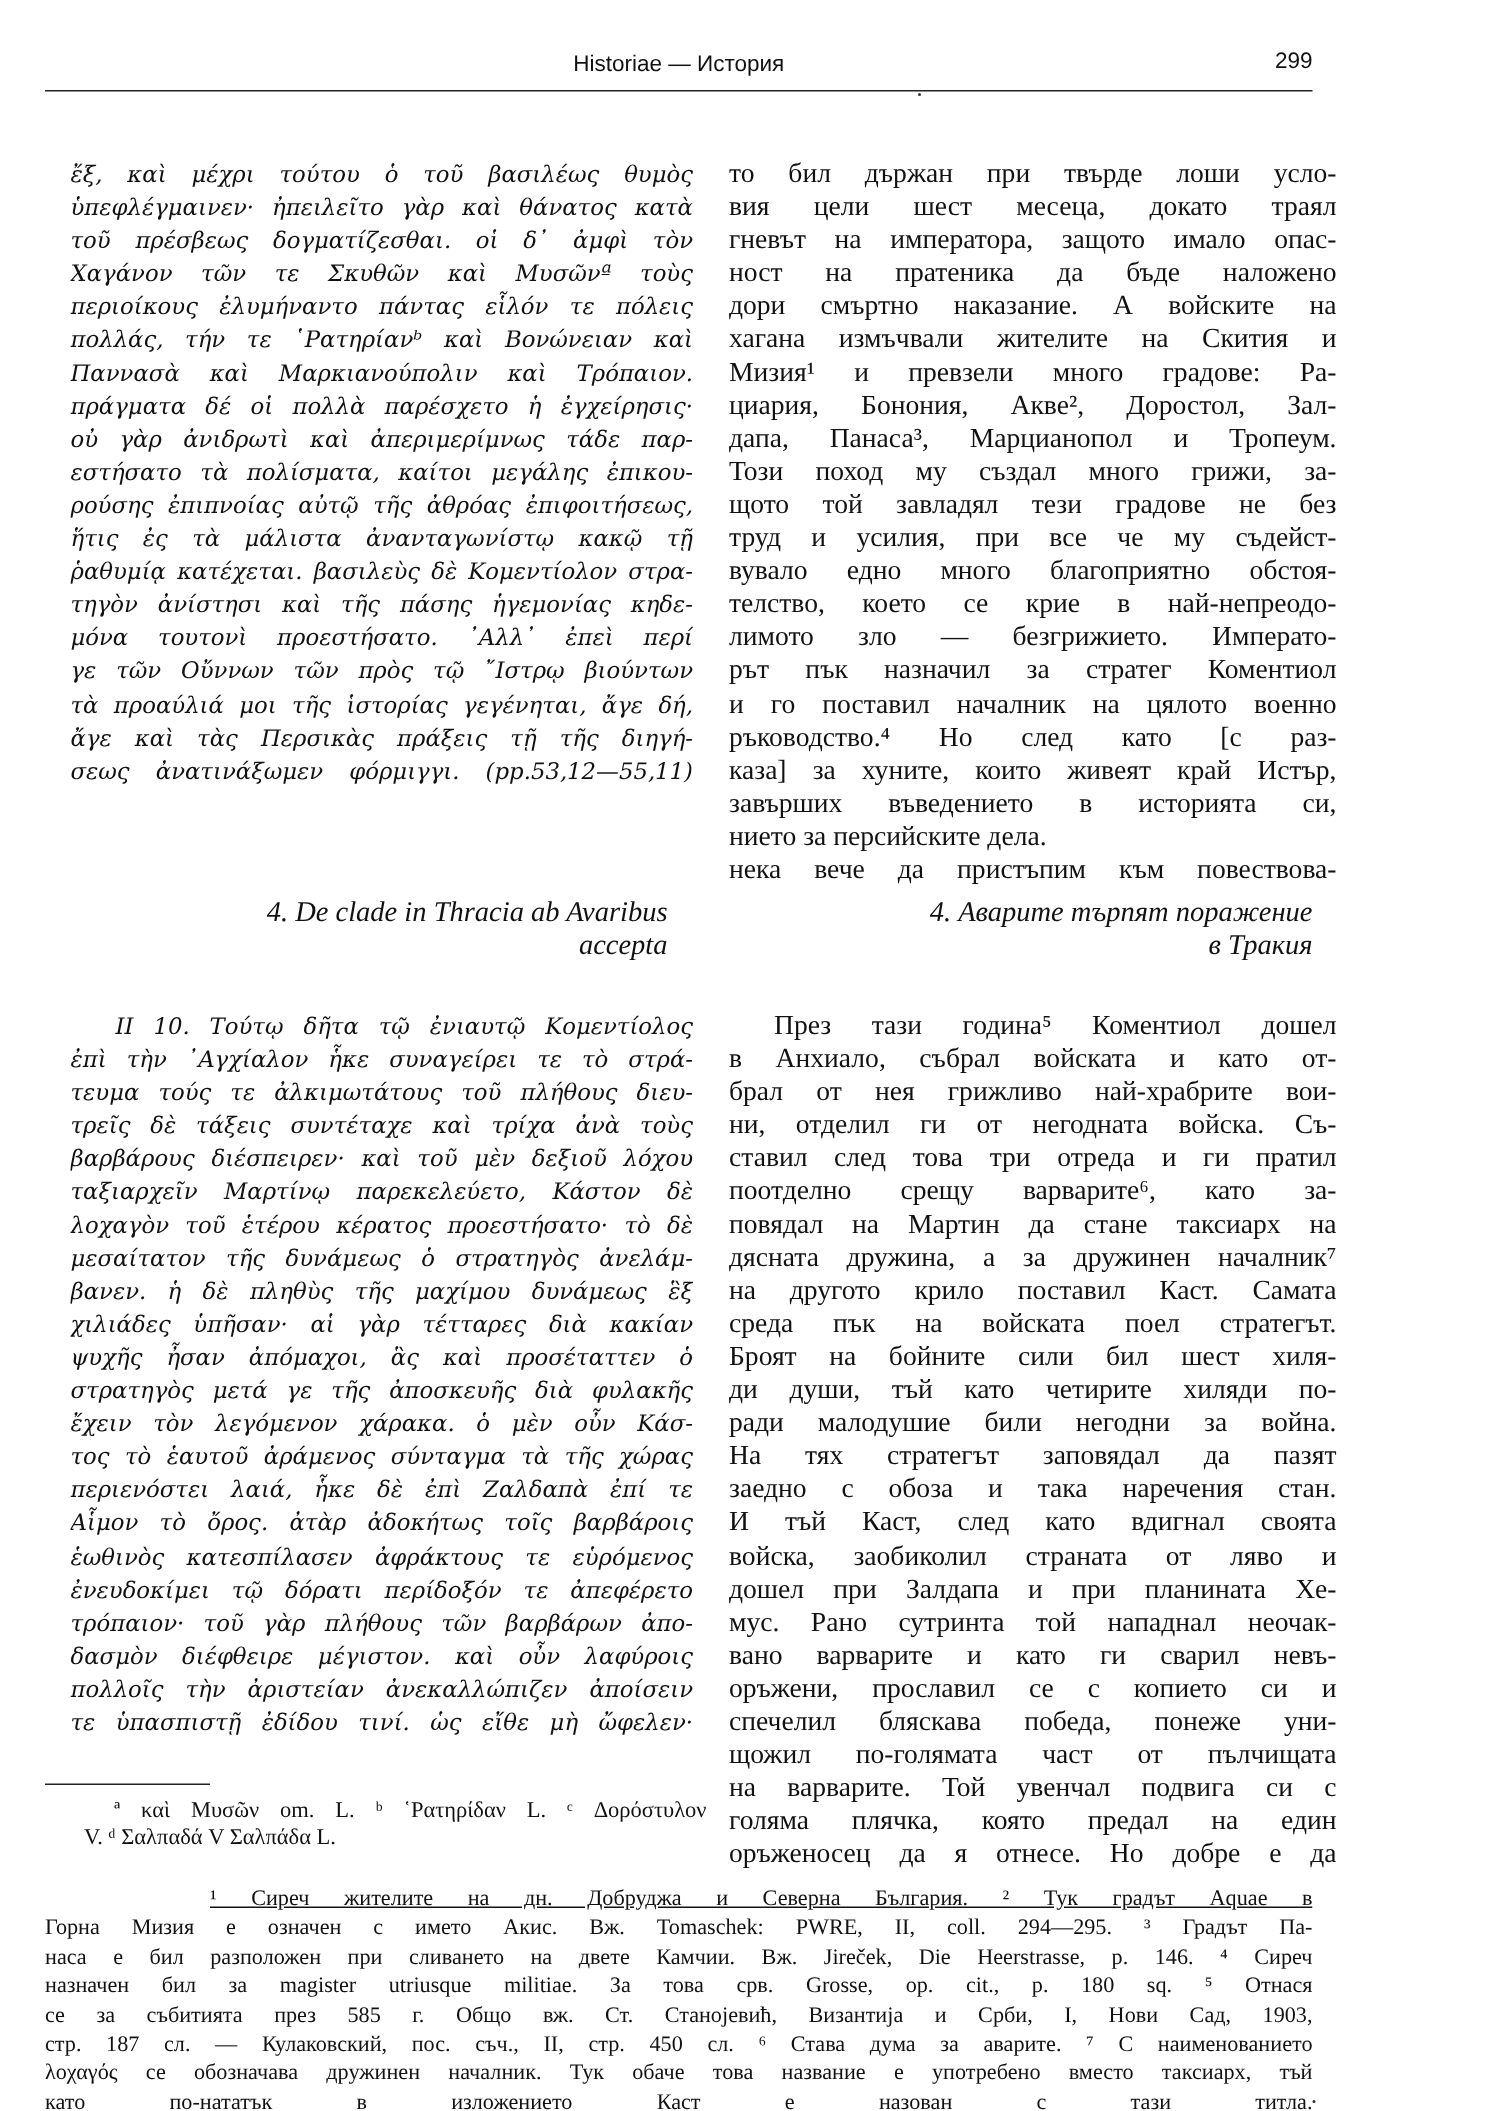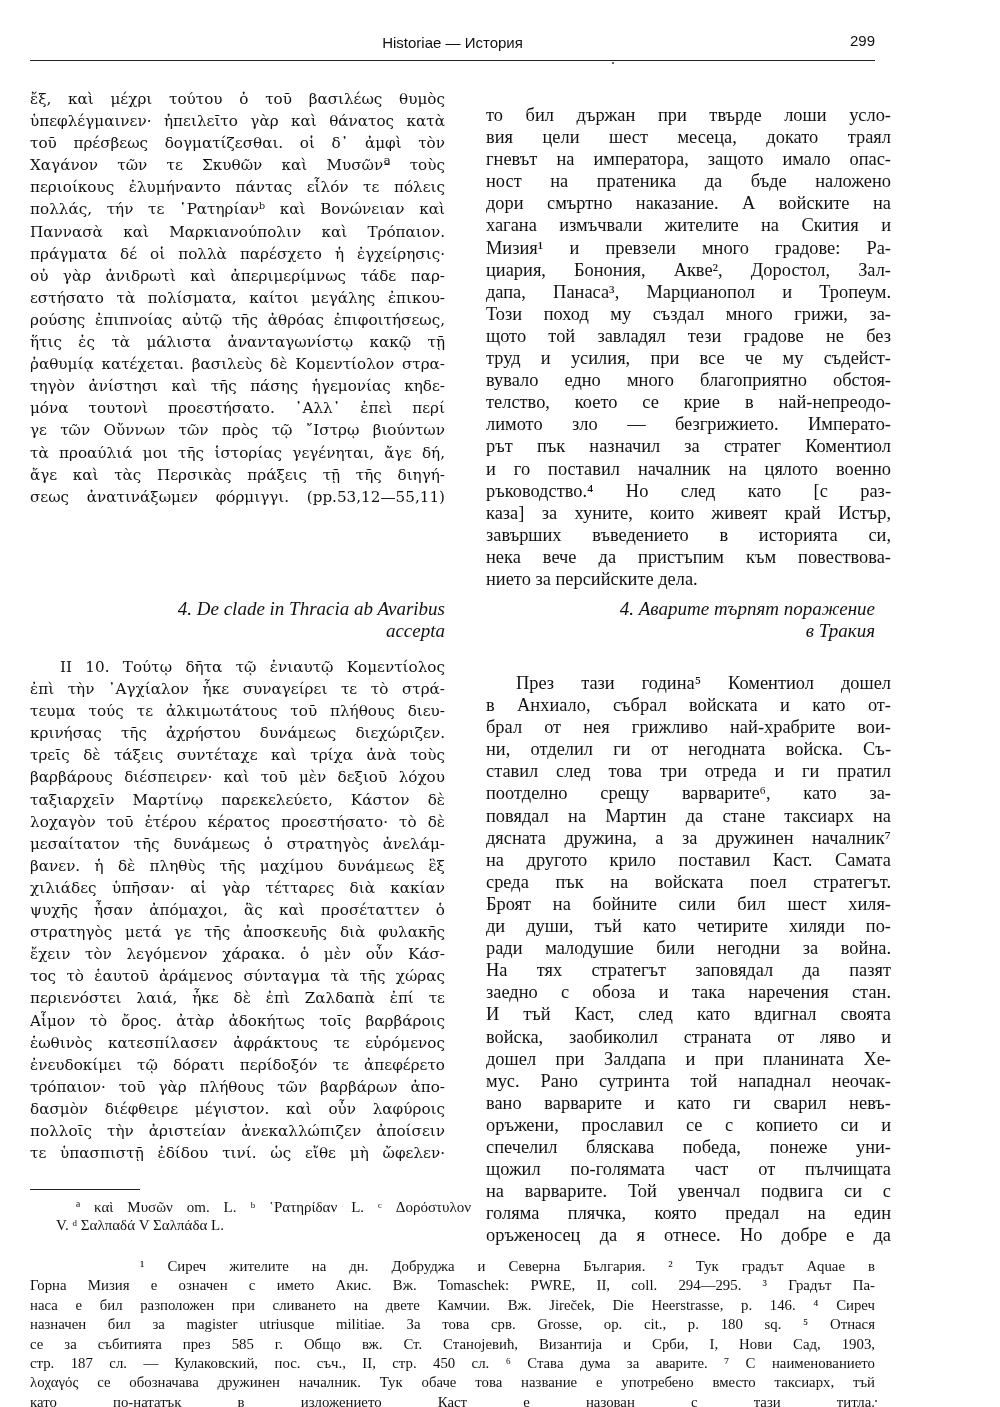--- a/index.html
+++ b/index.html
@@ -4,31 +4,31 @@
 <style>
   html, body { margin: 0; padding: 0; background: #ffffff; }
   body { width: 1000px; height: 1407px; position: relative; overflow: hidden; color: #111; font-family: "DejaVu Serif", serif; }
   .page { position: absolute; left: 0; top: 0; width: 1000px; height: 1298px; }
   .running-head { position: absolute; left: 30px; top: 30px; width: 845px; height: 30px; border-bottom: 1.5px solid #222; }
   .running-title { position: absolute; left: 0; right: 0; top: 4px; text-align: center; font-family: "Liberation Sans", sans-serif; font-size: 15px; }
   .page-number { position: absolute; right: 0; top: 2px; font-family: "Liberation Sans", sans-serif; font-size: 15px; }
   .col { position: absolute; }
   .col-left { left: 30px; width: 415px; }
   .col-right { left: 470px; width: 405px; }
-  .greek { font-family: "DejaVu Serif", serif; font-size: 15.2px; line-height: 22.1px; text-align: justify; margin: 0; }
+  .greek { font-family: "DejaVu Serif", serif; font-style: italic; font-size: 15.2px; line-height: 22.1px; text-align: justify; margin: 17px; }
   .bg { font-family: "Liberation Serif", serif; font-size: 18.4px; line-height: 22.1px; text-align: justify; margin: 16px; }
   .line { display: block; text-align: justify; text-align-last: justify; white-space: nowrap; overflow: hidden; }
   .line.last { text-align-last: left; }
   .line.indent { padding-left: 30px; }
   .section-title { position: absolute; font-family: "Liberation Serif", serif; font-style: italic; font-size: 19px; line-height: 22px; text-align: right; }
   .footrule { position: absolute; left: 30px; top: 1189px; width: 110px; border-top: 1.5px solid #222; }
   .crit-note { position: absolute; left: 30px; top: 1198px; width: 415px; font-family: Liberation Serif, serif; font-size: 15px; line-height: 18px; margin-left: 26px; }
   .footnotes { position: absolute; left: 30px; top: 1257px; width: 845px; font-family: "Liberation Serif", serif; font-size: 14.8px; line-height: 19.4px; }
   .footnotes .line { text-align: justify; text-align-last: justify; }
-  .footnotes .line.first { padding-left: 110px; }
+  .footnotes .line.first { padding-left: 110px; text-decoration: underline; }
   .speck { position: absolute; width: 2px; height: 2px; background: #333; border-radius: 1px; }
 </style>
 </head>
 <body>
 
 <div class="page">
 
   <div class="running-head">
     <div class="running-title">Historiae — История</div>
     <div class="page-number">299</div>
@@ -70,38 +70,37 @@
     <span class="line">щото той завладял тези градове не без</span>
     <span class="line">труд и усилия, при все че му съдейст-</span>
     <span class="line">вувало едно много благоприятно обстоя-</span>
     <span class="line">телство, което се крие в най-непреодо-</span>
     <span class="line">лимото зло — безгрижието. Императо-</span>
     <span class="line">рът пък назначил за стратег Коментиол</span>
     <span class="line">и го поставил началник на цялото военно</span>
     <span class="line">ръководство.⁴ Но след като [с раз-</span>
     <span class="line">каза] за хуните, които живеят край Истър,</span>
     <span class="line">завърших въведението в историята си,</span>
+    <span class="line last">нието за персийските дела.</span>
     <span class="line">нека вече да пристъпим към повествова-</span>
-    <span class="line last">нието за персийските дела.</span>
   </div>
 
   <div class="section-title" style="left:30px; width:415px; top:598px;">
     <div>4. De clade in Thracia ab Avaribus</div>
     <div>accepta</div>
   </div>
   <div class="section-title" style="left:470px; width:405px; top:598px;">
     <div>4. Аварите търпят поражение</div>
     <div>в Тракия</div>
   </div>
 
   <div class="col col-left greek" style="top:656px;">
     <span class="line indent">II 10. Τούτῳ δῆτα τῷ ἐνιαυτῷ Κομεντίολος</span>
     <span class="line">ἐπὶ τὴν ᾽Αγχίαλον ἧκε συναγείρει τε τὸ στρά-</span>
     <span class="line">τευμα τούς τε ἀλκιμωτάτους τοῦ πλήθους διευ-</span>
-    <span class="line">κρινήσας τῆς ἀχρήστου δυνάμεως διεχώριζεν.</span>
     <span class="line">τρεῖς δὲ τάξεις συντέταχε καὶ τρίχα ἀνὰ τοὺς</span>
     <span class="line">βαρβάρους διέσπειρεν· καὶ τοῦ μὲν δεξιοῦ λόχου</span>
     <span class="line">ταξιαρχεῖν Μαρτίνῳ παρεκελεύετο, Κάστον δὲ</span>
     <span class="line">λοχαγὸν τοῦ ἑτέρου κέρατος προεστήσατο· τὸ δὲ</span>
     <span class="line">μεσαίτατον τῆς δυνάμεως ὁ στρατηγὸς ἀνελάμ-</span>
     <span class="line">βανεν. ἡ δὲ πληθὺς τῆς μαχίμου δυνάμεως ἓξ</span>
     <span class="line">χιλιάδες ὑπῆσαν· αἱ γὰρ τέτταρες διὰ κακίαν</span>
     <span class="line">ψυχῆς ἦσαν ἀπόμαχοι, ἃς καὶ προσέταττεν ὁ</span>
     <span class="line">στρατηγὸς μετά γε τῆς ἀποσκευῆς διὰ φυλακῆς</span>
     <span class="line">ἔχειν τὸν λεγόμενον χάρακα. ὁ μὲν οὖν Κάσ-</span>

